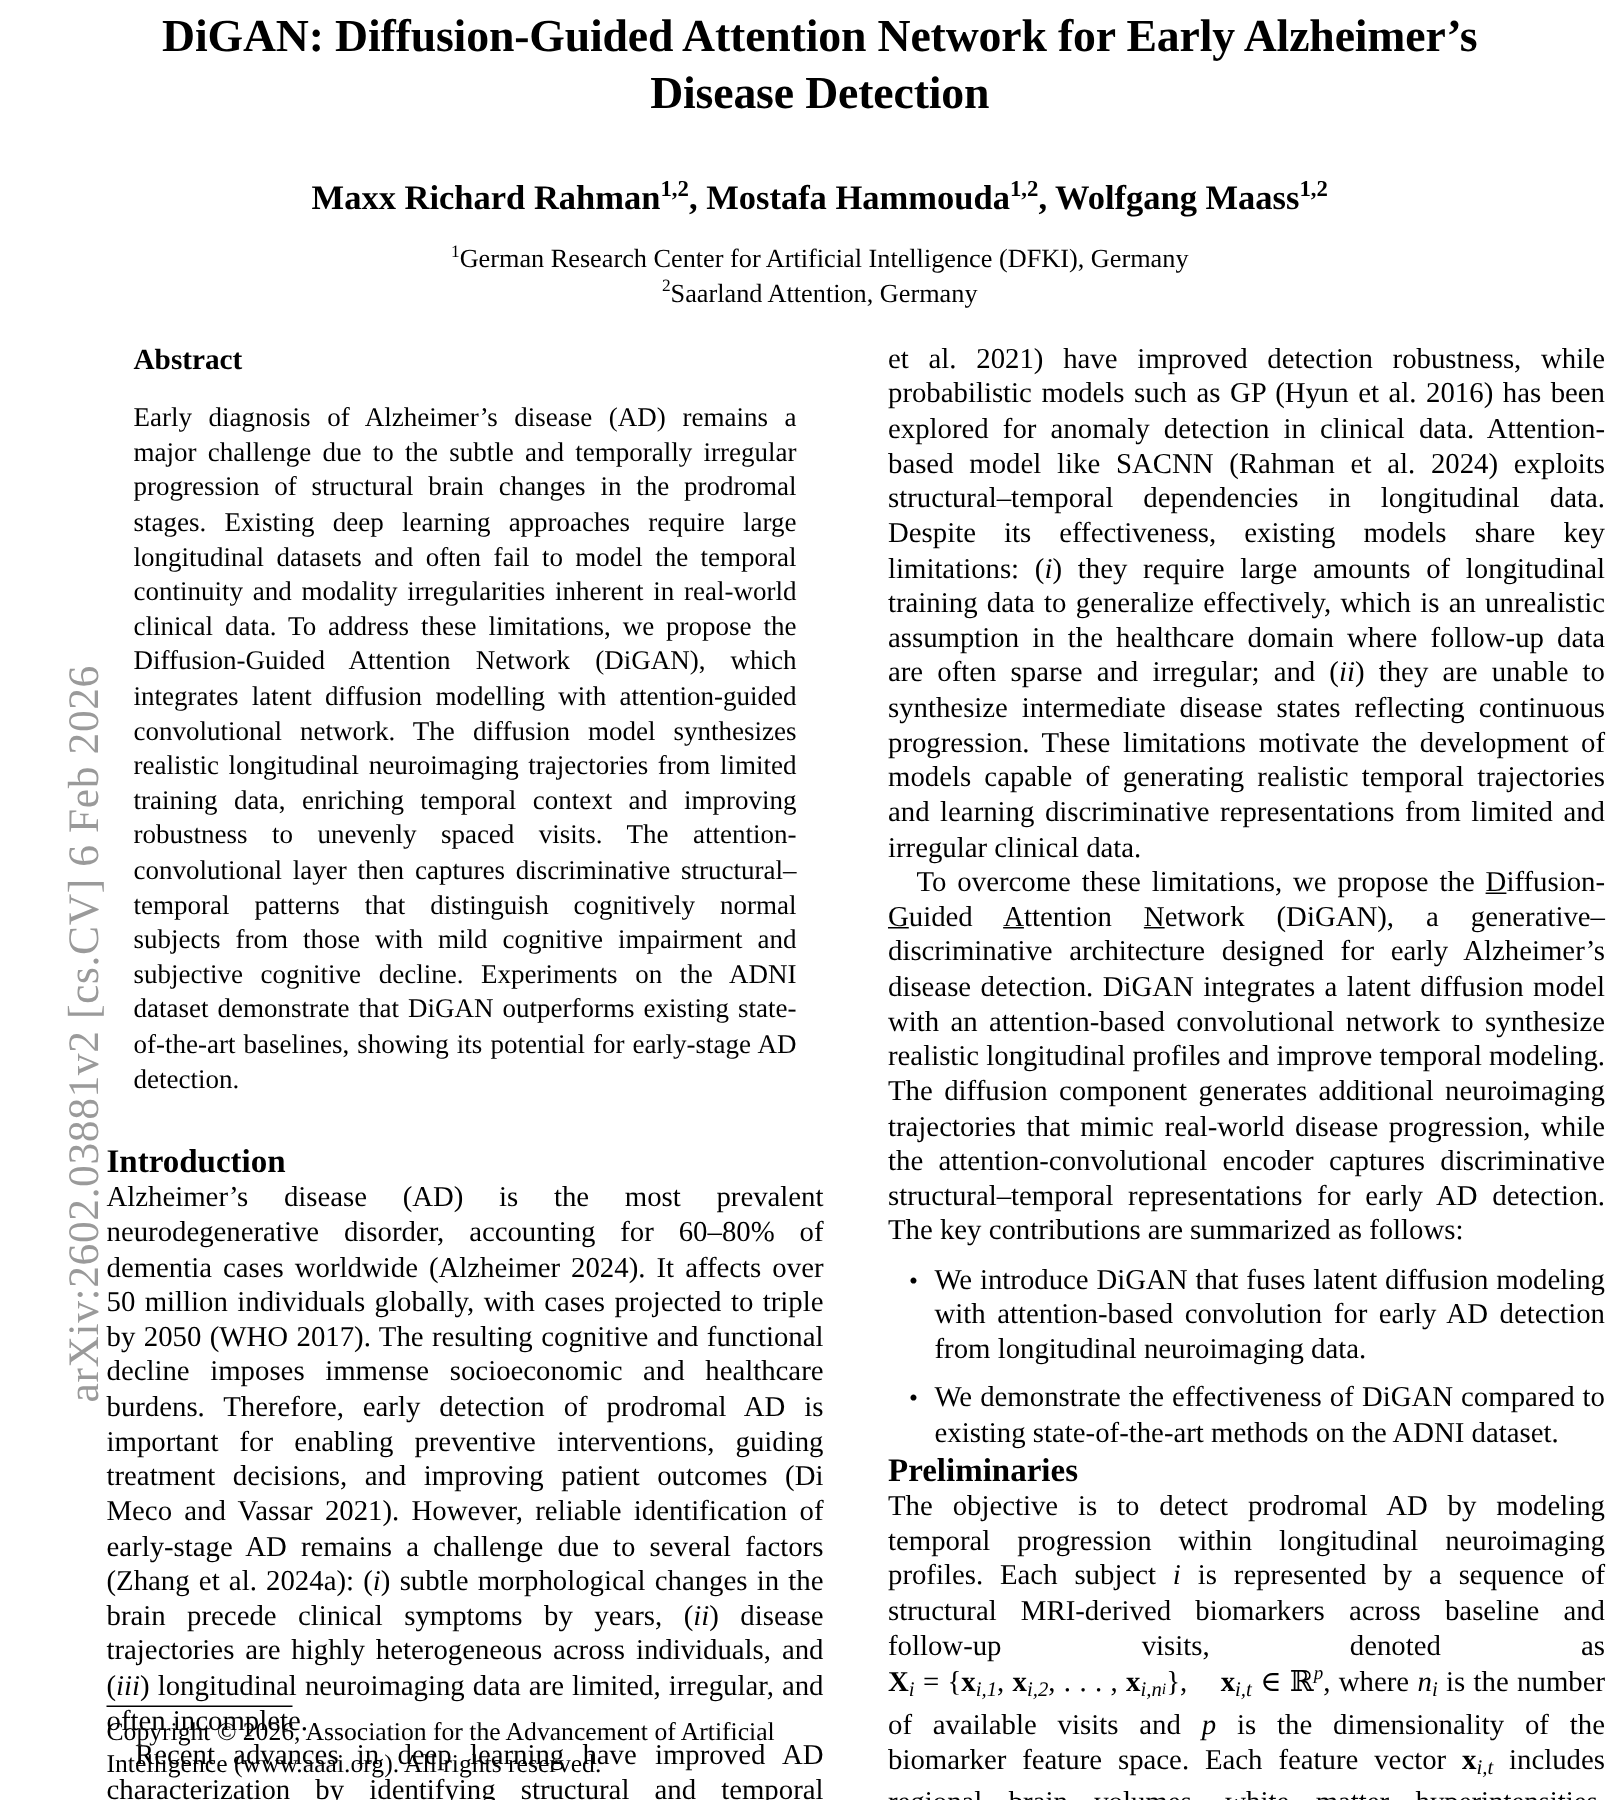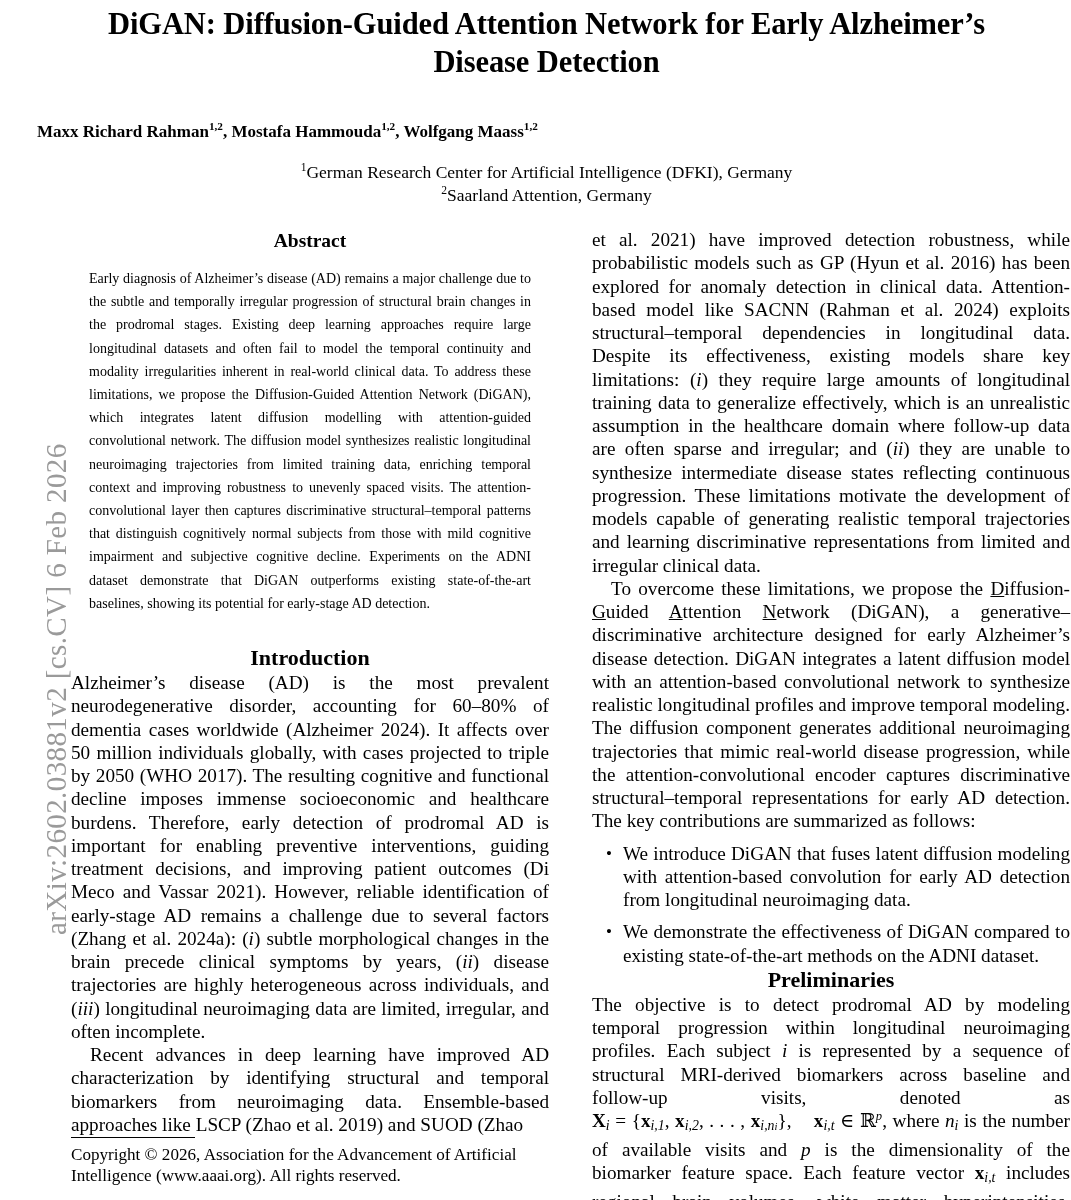--- a/index.html
+++ b/index.html
@@ -41,23 +41,23 @@
   }
   #paper-title {
     text-align: center;
     font-weight: bold;
     font-size: 30.5px;
     line-height: 38px;
     margin: 5px 40px 0 40px;
     letter-spacing: -0.1px;
   }
   #authors {
-    text-align: left;
+    text-align: center;
     font-weight: bold;
-    font-size: 17px;
+    font-size: 23px;
     line-height: 26px;
     margin-top: 38px;
   }
   .aff {
     text-align: center;
     font-size: 17.5px;
     line-height: 23px;
   }
   #aff1 { margin-top: 16px; }
   sup { font-size: 0.66em; vertical-align: super; line-height: 0; }
@@ -71,21 +71,21 @@
   }
   .col {
     position: absolute;
     top: 0;
     width: 478px;
   }
   #col-left  { left: 71px; }
   #col-right { left: 592px; }
 
   h2.section {
-    text-align: center;
+    text-align: left;
     font-weight: bold;
     font-size: 22px;
     line-height: 26px;
     margin: 0;
   }
   h2.abstract-head {
     font-size: 19.5px;
   }
 
   p.body {
@@ -95,21 +95,21 @@
     text-align: justify;
     text-justify: inter-word;
     hyphens: manual;
   }
   p.body.indent { text-indent: 19px; }
 
   #abstract-block {
     margin: 0 18px 0 18px;
   }
   #abstract-block p.body {
-    font-size: 14px;
+    font-size: 18px;
     line-height: 23.2px;
     margin-top: 13px;
   }
 
   #intro-head { margin-top: 30px; }
   #prelim-head { }
 
   ul.contrib {
     list-style: none;
     margin: 9px 0 0 0;

